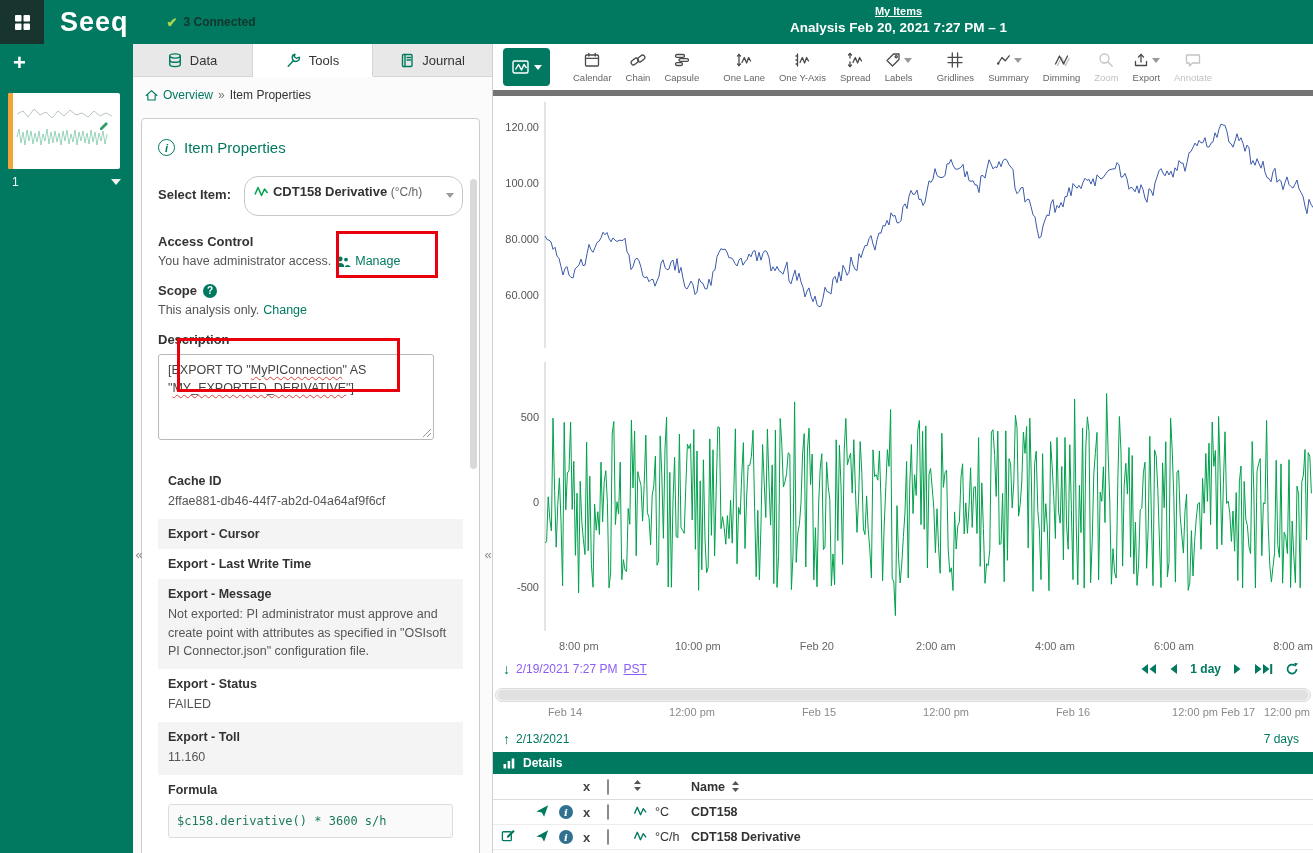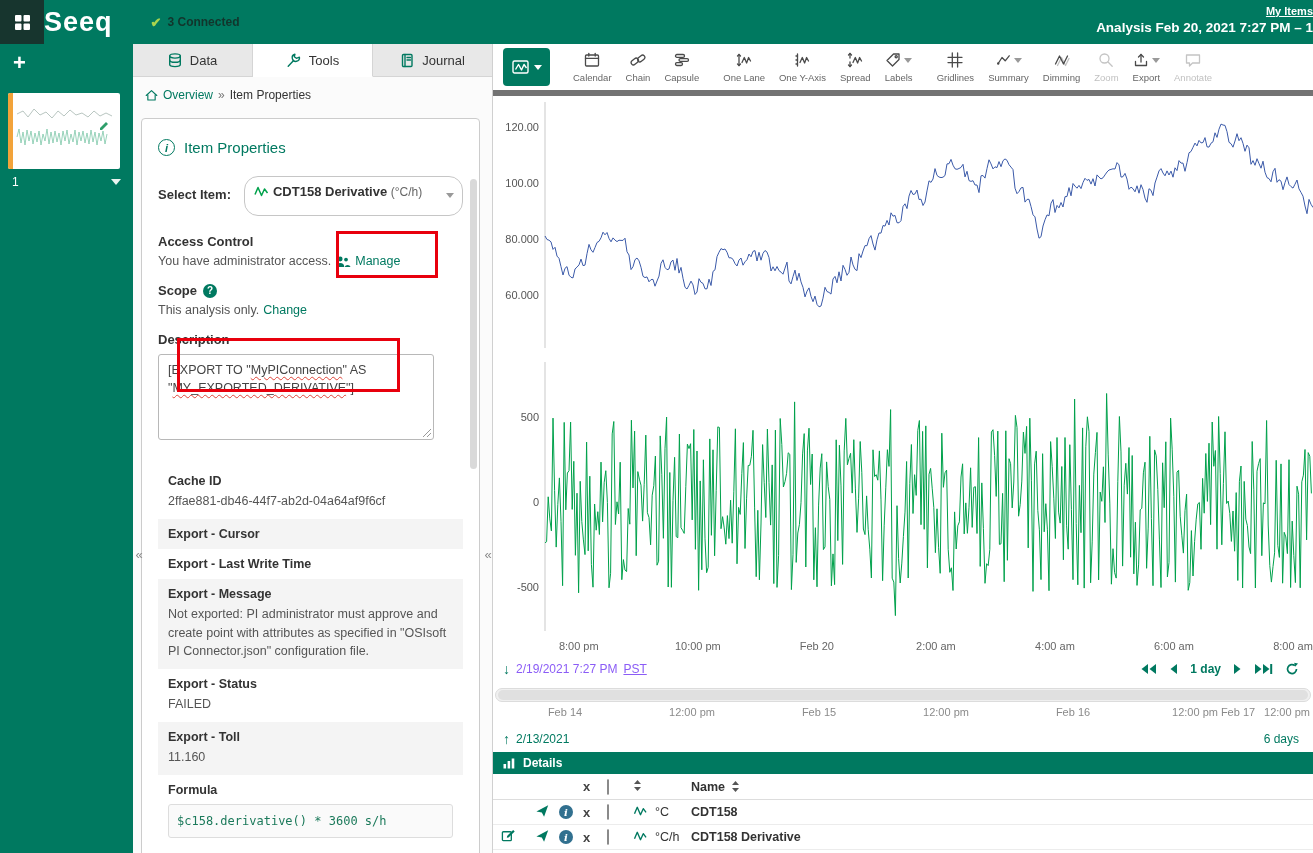--- a/index.html
+++ b/index.html
@@ -2,24 +2,24 @@
 <html><head>
 <meta charset="utf-8">
 <style>
   * { margin:0; padding:0; box-sizing:border-box; }
   body { font-family:"Liberation Sans", sans-serif; }
   .app { position:relative; width:1313px; height:853px; background:#fff; overflow:hidden; font-size:13px; color:#333; }
 
   
   .topbar { height:44px; background:#007960; display:flex; align-items:center; color:#fff; position:relative; }
   .appswitcher { width:44px; height:44px; background:#17352e; display:flex; align-items:center; justify-content:center; cursor:pointer; flex:none; }
-  .brand { font-size:27px; font-weight:bold; letter-spacing:1px; cursor:pointer; }
+  .brand { font-size:27px; font-weight:bold; letter-spacing:1px; margin-left:16px; cursor:pointer; }
   .connected { display:flex; align-items:center; gap:6px; margin-left:38px; font-size:12px; font-weight:bold; color:#12352c; cursor:pointer; }
   .connected .chk { color:#a8d44e; font-size:13px; }
-  .topcenter { position:absolute; left:484px; right:0; top:3px; text-align:right; }
+  .topcenter { position:absolute; left:484px; right:0; top:3px; text-align:center; }
   .topcenter a { color:#fff; font-size:11px; font-weight:bold; text-decoration:underline; }
   .topcenter .atitle { font-size:13.5px; font-weight:bold; margin-top:2px; }
 
   .bodyrow { display:flex; height:809px; }
 
   
   .wsbar { width:133px; background:#007960; position:relative; flex:none; }
   .wsadd { color:#fff; font-size:22px; font-weight:bold; padding:6px 0 0 13px; cursor:pointer; width:30px; }
   .thumb { position:absolute; top:49px; left:8px; width:112px; height:76px; background:#fff; border-radius:2px; cursor:pointer; overflow:hidden; }
   .thumb .strip { position:absolute; left:0; top:0; bottom:0; width:5px; background:#f2a33a; }
@@ -529,21 +529,21 @@
             <div class="tbtick" style="left: 713px;">Feb 17</div>
             <div class="tbtick" style="left: 762px;">12:00 pm</div>
           </div>
       </div>
 
       <div class="investrow">
         <div class="lft">
           <span class="arrowglyph">↑</span>
           <a style="color:#007960;">2/13/2021</a>
         </div>
-        <a style="color:#007960;">6 days</a>
+        <a style="color:#007960;">7 days</a>
       </div>
 
       <div class="details">
         <div class="detbar">
           <svg width="14" height="13" viewBox="0 0 14 13">
             <rect x="1.5" y="7" width="2.6" height="4.5" fill="#fff"></rect>
               <rect x="5.6" y="4" width="2.6" height="7.5" fill="#fff"></rect>
               <rect x="9.7" y="1.5" width="2.6" height="10" fill="#fff"></rect>
           </svg>
           <span>Details</span>

